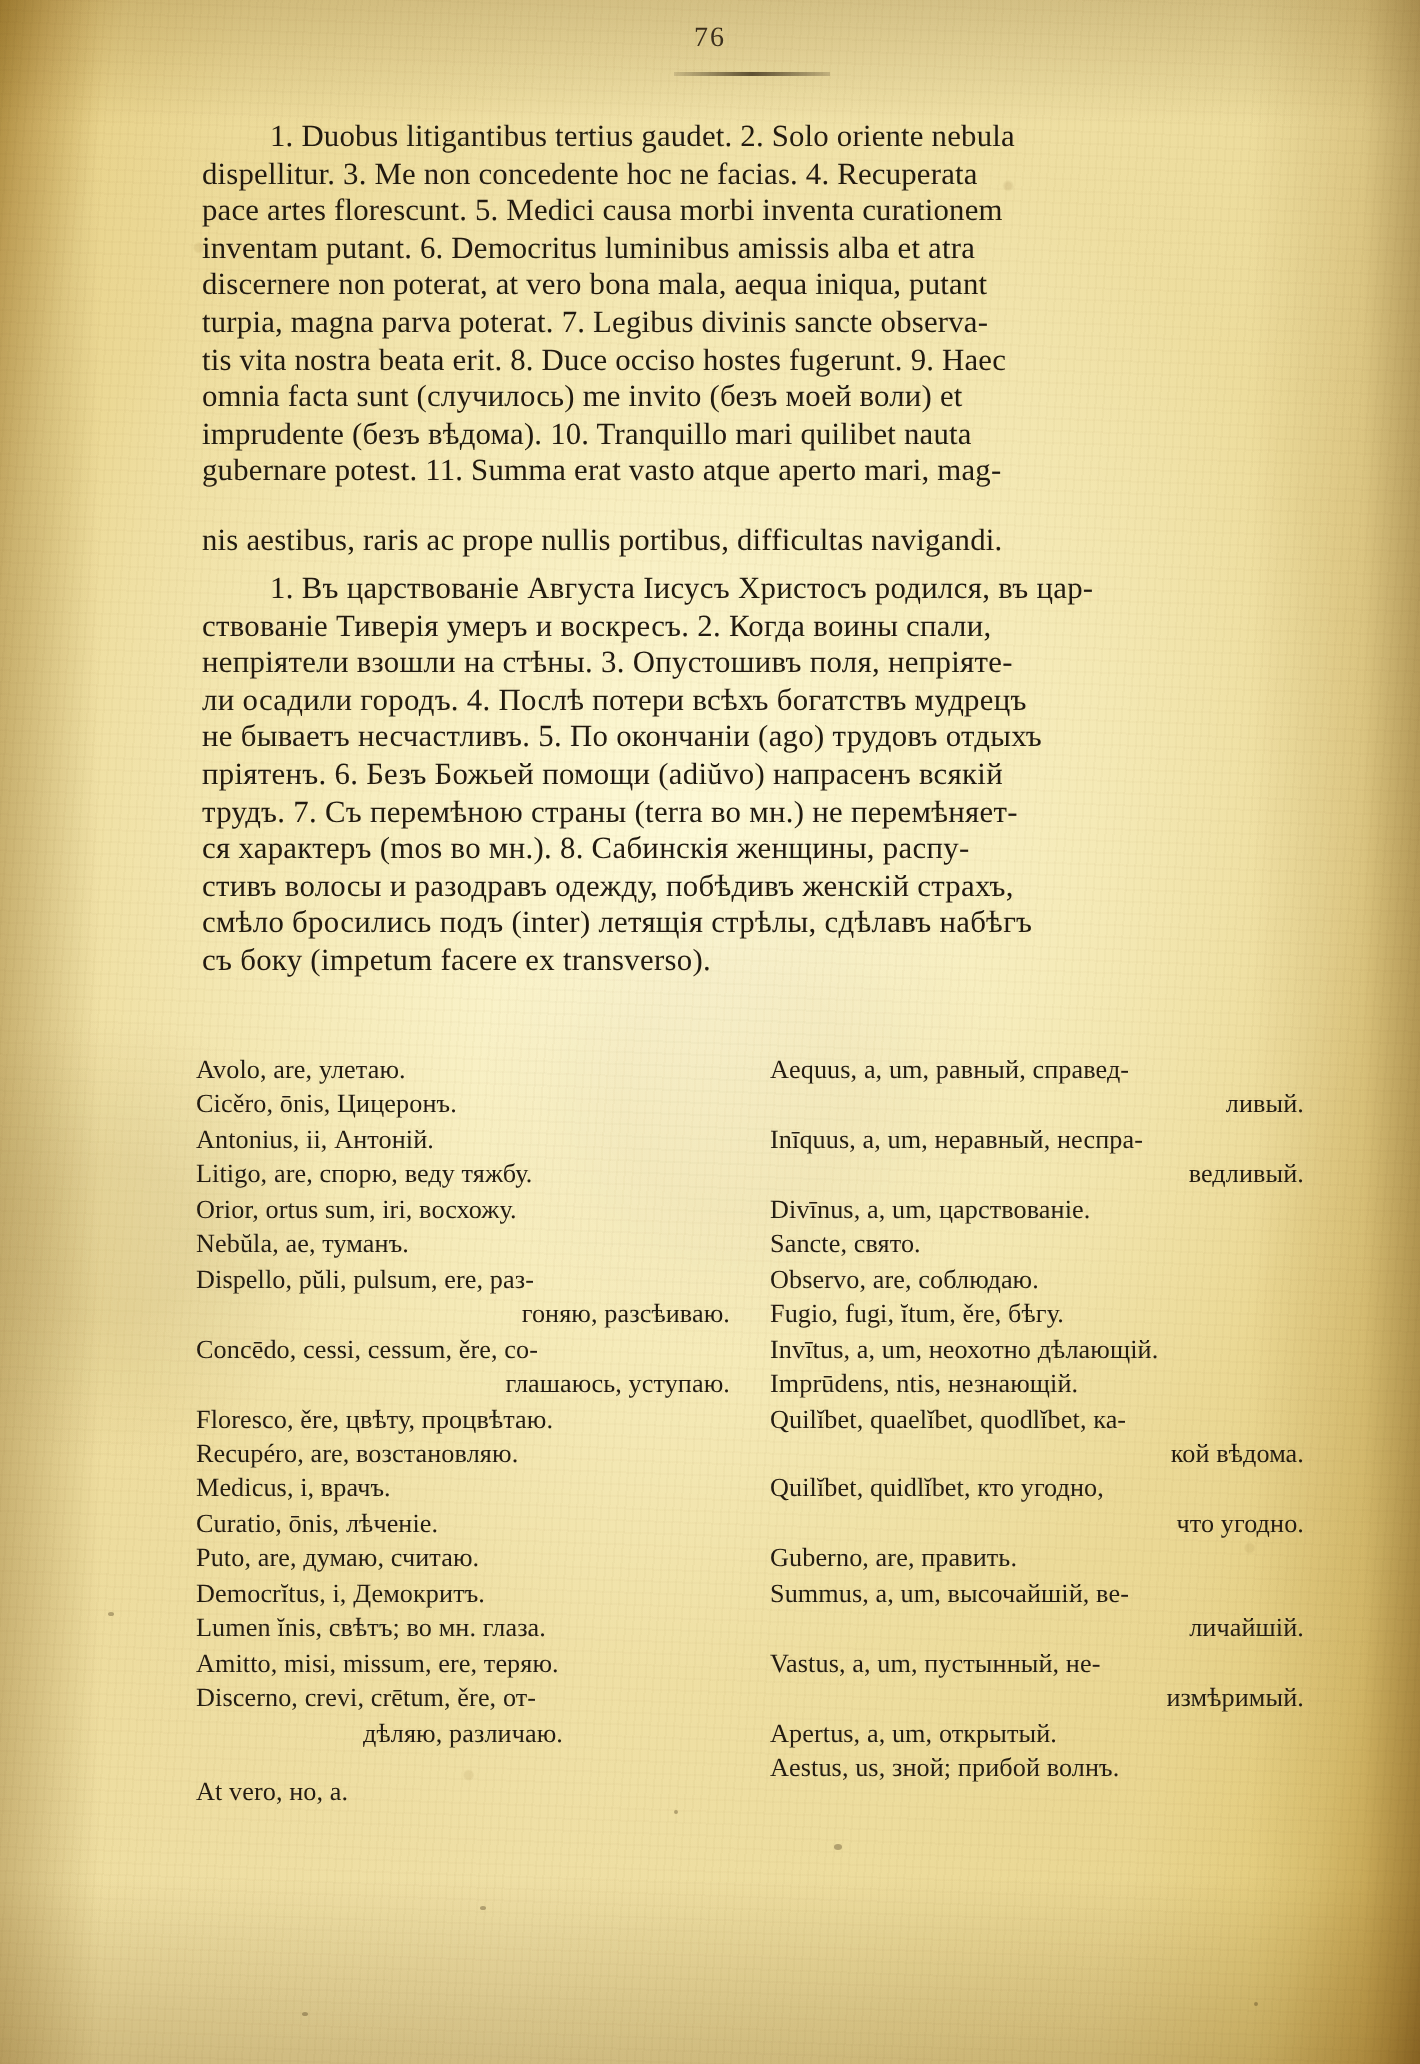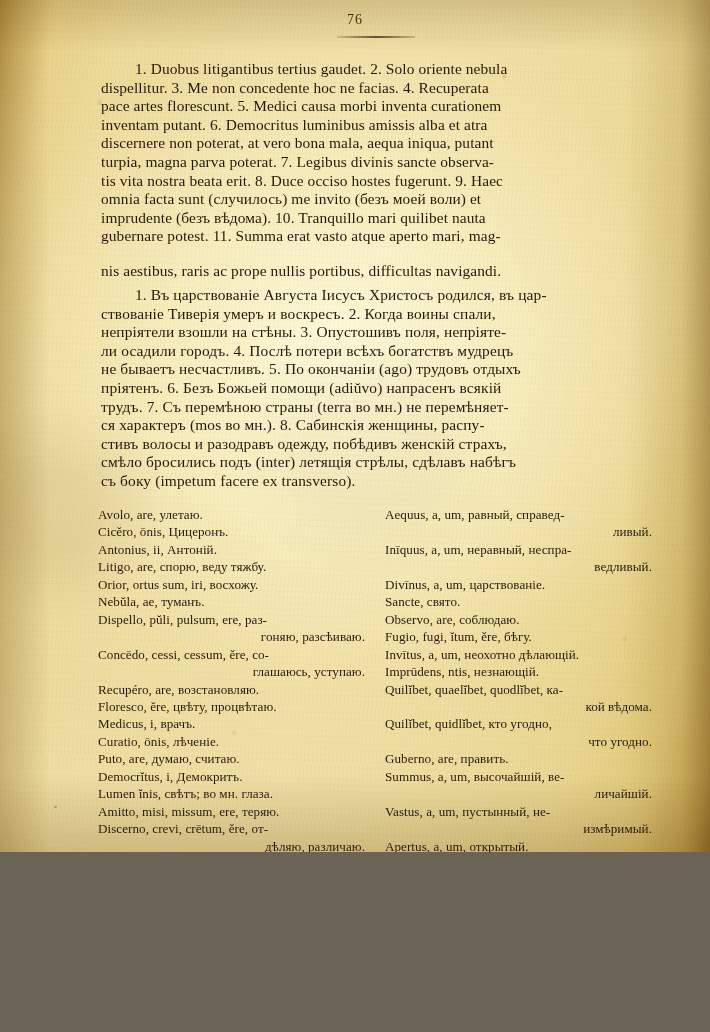--- a/index.html
+++ b/index.html
@@ -4,21 +4,21 @@
 <title>Page 76</title>
 <style>
   html, body {
     margin: 0;
     padding: 0;
     background: #6b6355;
   }
   #page {
     position: relative;
     width: 710px;
-    height: 852px;
+    height: 1032px;
     margin: 0 auto;
     overflow: hidden;
     background:
       radial-gradient(ellipse 78% 62% at 48% 42%,
         rgba(255,252,222,0.92) 0%,
         rgba(250,243,200,0.55) 38%,
         rgba(236,220,155,0.18) 63%,
         rgba(214,188,110,0.05) 80%,
         rgba(190,160,80,0.0) 100%),
       linear-gradient(102deg,
@@ -111,21 +111,21 @@
   }
   .indent { display: inline-block; width: 34px; }
 
   .latin   { top: 60px; }
   .russian { top: 286px; }
   .russian .para { letter-spacing: .15px; }
 
   
   .vocab {
     position: absolute;
-    top: 506px;
+    top: 526px;
     left: 98px;
     width: 556px;
     display: flex;
     gap: 18px;
   }
   .vcol {
     width: 269px;
     font-size: 13.1px;
     line-height: 17.45px;
     color: #241c12;
@@ -197,30 +197,30 @@
           <span class="v" style="display: block;">Avolo, are, улетаю.</span>
           <span class="v" style="display: block;">Cicěro, ōnis, Цицеронъ.</span>
           <span class="v" style="display: block;">Antonius, ii, Антонiй.</span>
           <span class="v" style="display: block;">Litigo, are, спорю, веду тяжбу.</span>
           <span class="v" style="display: block;">Orior, ortus sum, iri, восхожу.</span>
           <span class="v" style="display: block;">Nebŭla, ae, туманъ.</span>
           <span class="v" style="display: block;">Dispello, pŭli, pulsum, ere, раз-</span>
           <span class="v cont" style="display: block;">гоняю, разсѣиваю.</span>
           <span class="v" style="display: block;">Concēdo, cessi, cessum, ěre, со-</span>
           <span class="v cont" style="display: block;">глашаюсь, уступаю.</span>
+          <span class="v" style="display: block;">Floresco, ěre, цвѣту, процвѣтаю.</span>
           <span class="v" style="display: block;">Recupéro, are, возстановляю.</span>
-          <span class="v" style="display: block;">Floresco, ěre, цвѣту, процвѣтаю.</span>
           <span class="v" style="display: block;">Medicus, i, врачъ.</span>
           <span class="v" style="display: block;">Curatio, ōnis, лѣченiе.</span>
           <span class="v" style="display: block;">Puto, are, думаю, считаю.</span>
           <span class="v" style="display: block;">Democrĭtus, i, Демокритъ.</span>
           <span class="v" style="display: block;">Lumen ĭnis, свѣтъ; во мн. глаза.</span>
           <span class="v" style="display: block;">Amitto, misi, missum, ere, теряю.</span>
           <span class="v" style="display: block;">Discerno, crevi, crētum, ěre, от-</span>
-          <span class="v cont" style="display: block;">дѣляю, различаю.</span>
+          <span class="v cont" style="display: block; text-align: center;">дѣляю, различаю.</span>
           <span class="v" style="display: block; margin-top: 12px;">At vero, но, а.</span>
         </div>
       <div class="vcol" id="vocab-right">
           <span class="v" style="display: block;">Aequus, a, um, равный, справед-</span>
           <span class="v cont" style="display: block;">ливый.</span>
           <span class="v" style="display: block;">Inīquus, a, um, неравный, неспра-</span>
           <span class="v cont" style="display: block;">ведливый.</span>
           <span class="v" style="display: block;">Divīnus, a, um, царствованie.</span>
           <span class="v" style="display: block;">Sancte, свято.</span>
           <span class="v" style="display: block;">Observo, are, соблюдаю.</span>

